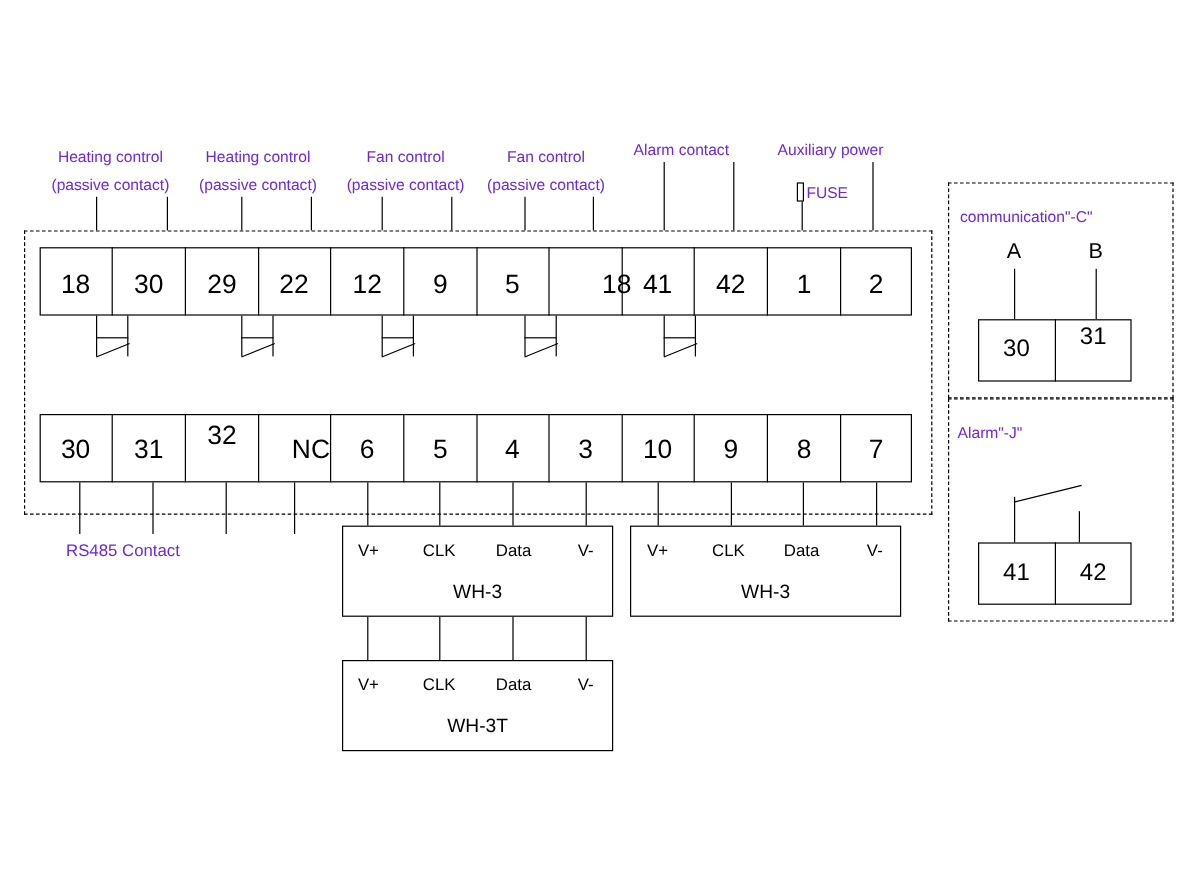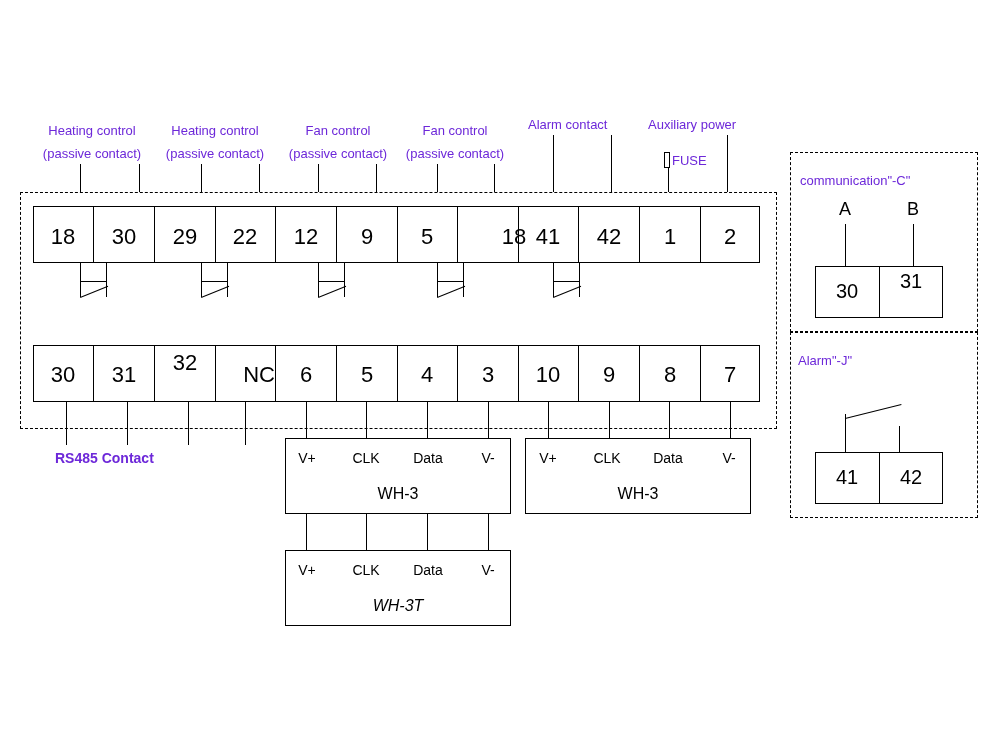--- a/index.html
+++ b/index.html
@@ -186,21 +186,21 @@
   <div class="abs term-num" style="left:458px; top:364px; width:60px;">3</div>
   <div class="abs term-num" style="left:518px; top:364px; width:60px;">10</div>
   <div class="abs term-num" style="left:579px; top:364px; width:60px;">9</div>
   <div class="abs term-num" style="left:640px; top:364px; width:60px;">8</div>
   <div class="abs term-num" style="left:700px; top:364px; width:60px;">7</div>
 
   <div class="abs vline" style="left:66px;  top:402px; height:43px;"></div>
   <div class="abs vline" style="left:127px; top:402px; height:43px;"></div>
   <div class="abs vline" style="left:188px; top:402px; height:43px;"></div>
   <div class="abs vline" style="left:245px; top:402px; height:43px;"></div>
-  <div class="abs lbl" style="left:55px; top:450px; font-size:14px;font-weight:bold;">RS485 Contact</div>
+  <div class="abs lbl" style="left:55px; top:450px; font-size:14px;">RS485 Contact</div>
 
   <div class="abs vline" style="left:306px; top:402px; height:36px;"></div>
   <div class="abs vline" style="left:366px; top:402px; height:36px;"></div>
   <div class="abs vline" style="left:427px; top:402px; height:36px;"></div>
   <div class="abs vline" style="left:488px; top:402px; height:36px;"></div>
 
   <div class="abs box-solid" style="left:285px; top:438px; width:226px; height:76px;"></div>
   <div class="abs cell-txt" style="left:286px; top:451px; width:42px;">V+</div>
   <div class="abs cell-txt" style="left:344px; top:451px; width:44px;">CLK</div>
   <div class="abs cell-txt" style="left:405px; top:451px; width:46px;">Data</div>
@@ -222,21 +222,21 @@
   <div class="abs vline" style="left:306px; top:514px; height:36px;"></div>
   <div class="abs vline" style="left:366px; top:514px; height:36px;"></div>
   <div class="abs vline" style="left:427px; top:514px; height:36px;"></div>
   <div class="abs vline" style="left:488px; top:514px; height:36px;"></div>
 
   <div class="abs box-solid" style="left:285px; top:550px; width:226px; height:76px;"></div>
   <div class="abs cell-txt" style="left:286px; top:563px; width:42px;">V+</div>
   <div class="abs cell-txt" style="left:344px; top:563px; width:44px;">CLK</div>
   <div class="abs cell-txt" style="left:405px; top:563px; width:46px;">Data</div>
   <div class="abs cell-txt" style="left:467px; top:563px; width:42px;">V-</div>
-  <div class="abs cell-txt" style="left:285px; top:598px; width:226px; font-size:16px;font-style:italic;">WH-3T</div>
+  <div class="abs cell-txt" style="left:285px; top:598px; width:226px; font-size:16px;">WH-3T</div>
 
   <div class="abs box-dash" style="left:790px; top:152px; width:188px; height:180px;"></div>
   <div class="abs lbl" style="left:800px; top:172px; font-size:13px;">communication"-C"</div>
 
   <div class="abs cell-txt" style="left:830px; top:200px; width:30px; font-size:18px;">A</div>
   <div class="abs cell-txt" style="left:898px; top:200px; width:30px; font-size:18px;">B</div>
 
   <div class="abs vline" style="left:845px; top:224px; height:42px;"></div>
   <div class="abs vline" style="left:913px; top:224px; height:42px;"></div>
 

